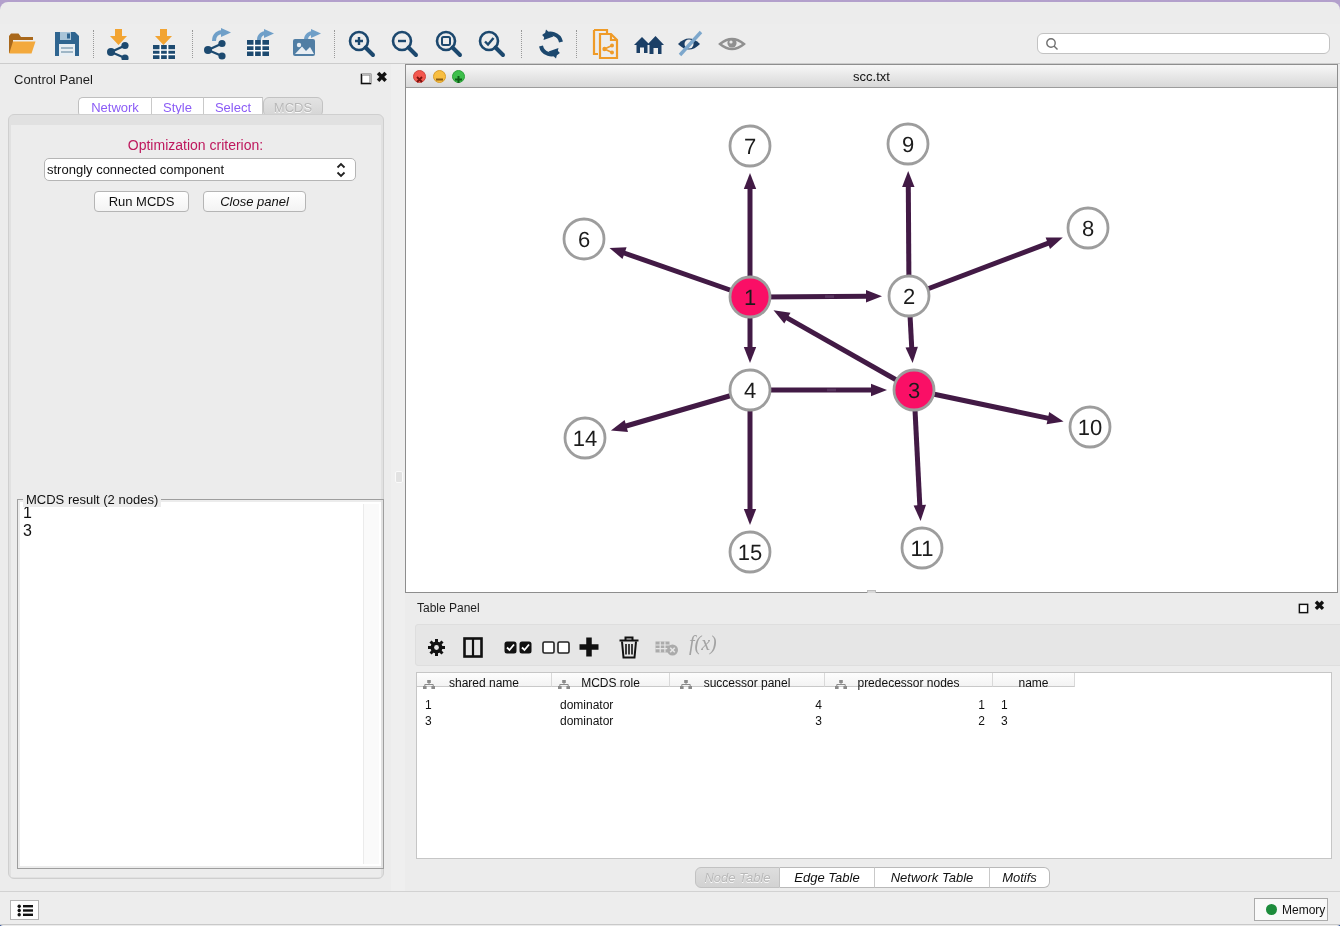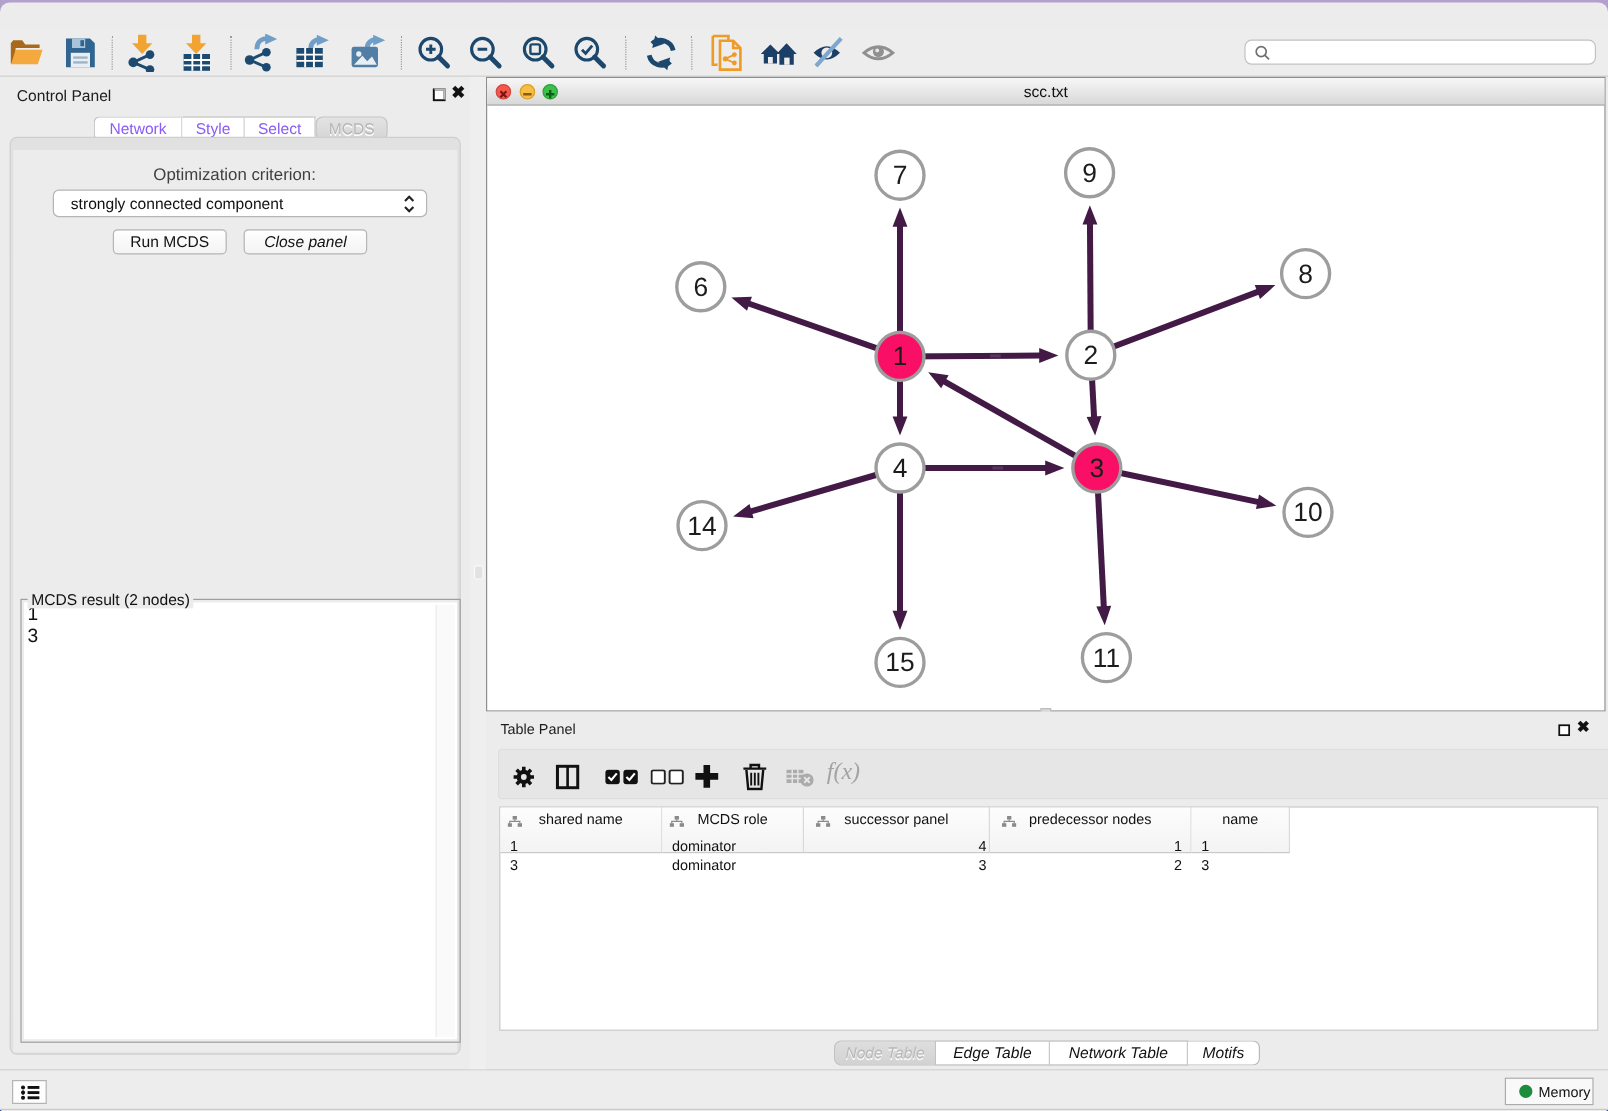--- a/index.html
+++ b/index.html
@@ -18,38 +18,38 @@
   
   #cpanel { position:absolute; left:0; top:62px; width:391px; height:828px; background:#ececec; }
   #cpanel-title { position:absolute; left:14px; top:8px; font-size:13px; color:#1d1d1d; }
   .tabrow { position:absolute; display:flex; }
   .tab { height:20px; font-size:13px; color:#8b5cf6; background:#fff; border-top:1px solid #bfbfbf; border-bottom:1px solid #bfbfbf; border-right:1px solid #c9c9c9; text-align:center; line-height:19px; }
   .tab.first { border-left:1px solid #bfbfbf; border-radius:5px 0 0 5px; }
   .tab.last { border-right:1px solid #bfbfbf; border-radius:0 5px 5px 0; }
   .tab.sel { background:linear-gradient(#e3e3e3,#d5d5d5); color:#b7b7b7; text-shadow:0 1px 0 rgba(255,255,255,.9); border:1px solid #c2c2c2; border-radius:6px; }
   #tabpane { position:absolute; left:8px; top:50px; width:376px; height:765px; background:#e1e1e1; border:1px solid #cfcfcf; border-radius:6px; }
   #tabinner { position:absolute; left:2px; top:10px; width:370px; height:752px; background:#ececec; }
-  #optlabel { position:absolute; left:0; top:73px; width:391px; text-align:center; font-size:14px; color:#404040; }
-  #dropdown { position:absolute; left:44px; top:94px; width:312px; height:23px; background:#fff; border:1px solid #b5b5b5; border-radius:5px; font-size:13px; color:#111; line-height:21px; padding-left:14px; }
+  #optlabel { position:absolute; left:0; top:73px; width:391px; text-align:center; font-size:14px; color:#be185d; }
+  #dropdown { position:absolute; left:44px; top:94px; width:312px; height:23px; background:#fff; border:1px solid #b5b5b5; border-radius:5px; font-size:13px; color:#111; line-height:21px; padding-left:2px; }
   .btn { position:absolute; height:21px; background:linear-gradient(#ffffff,#f3f3f3); border:1px solid #b5b5b5; border-radius:4px; font-size:13px; color:#111; text-align:center; line-height:19px; }
   #fieldset { position:absolute; left:17px; top:435px; width:367px; height:370px; border:1px solid #9e9e9e; }
   #fslegend { position:absolute; left:5px; top:-8px; background:#ececec; padding:0 3px; font-size:13px; color:#111; }
   #fswhite { position:absolute; left:2px; top:2px; right:2px; bottom:2px; background:#fff; }
   #fsscroll { position:absolute; right:2px; top:2px; width:16px; bottom:2px; background:#fafafa; border-left:1px solid #ebebeb; }
   
   #netwin { position:absolute; left:405px; top:62px; width:933px; height:529px; border:1px solid #8e8e8e; background:#fff; }
   #nettitle { position:absolute; left:0; top:0; width:100%; height:23px; background:linear-gradient(#f7f7f7,#d8d8d8); border-bottom:1px solid #9c9c9c; }
   #nettitle span { position:absolute; width:100%; text-align:center; top:4px; font-size:13px; color:#111; }
   .tlc { position:absolute; top:5px; width:13px; height:13px; border-radius:50%; }
   
   #tpanel { position:absolute; left:391px; top:591px; width:949px; height:297px; background:#ececec; }
   #tp-title { position:absolute; left:26px; top:8px; font-size:12px; color:#1d1d1d; }
   #tp-toolbar { position:absolute; left:24px; top:31px; width:1311px; height:42px; background:#e6e6e6; border:1px solid #dedede; border-radius:3px; }
   #tp-table { position:absolute; left:25px; top:79px; width:916px; height:187px; background:#fff; border:1px solid #c6c6c6; }
-  .th { position:absolute; top:0; height:38px; background:linear-gradient(#fdfdfd,#f3f3f3); border-right:1px solid #d9d9d9; border-bottom:1px solid #c9c9c9; font-size:12px; color:#111; text-align:center; line-height:21px; }
+  .th { position:absolute; top:0; height:14px; background:linear-gradient(#fdfdfd,#f3f3f3); border-right:1px solid #d9d9d9; border-bottom:1px solid #c9c9c9; font-size:12px; color:#111; text-align:center; line-height:21px; }
   .td { position:absolute; font-size:12px; color:#111; height:16px; line-height:16px; }
   .btab { height:21px; font-size:13px; color:#111; background:#fff; border-top:1px solid #b9b9b9; border-bottom:1px solid #b9b9b9; border-right:1px solid #c9c9c9; text-align:center; line-height:20px; }
   
   #statusbar { position:absolute; left:0; top:889px; width:1340px; height:34px; background:#ededed; border-top:1px solid #d2d2d2; border-bottom:1px solid #c9c9c9; }
   #listbtn { position:absolute; left:10px; top:8px; width:29px; height:20px; background:#fdfdfd; border:1px solid #b3b3b3; }
   #membtn { position:absolute; left:1254px; top:6px; width:74px; height:23px; background:#f9f9f9; border:1px solid #ababab; font-size:12px; color:#111; }
 </style>
 </head>
 <body>
 <div id="app">

